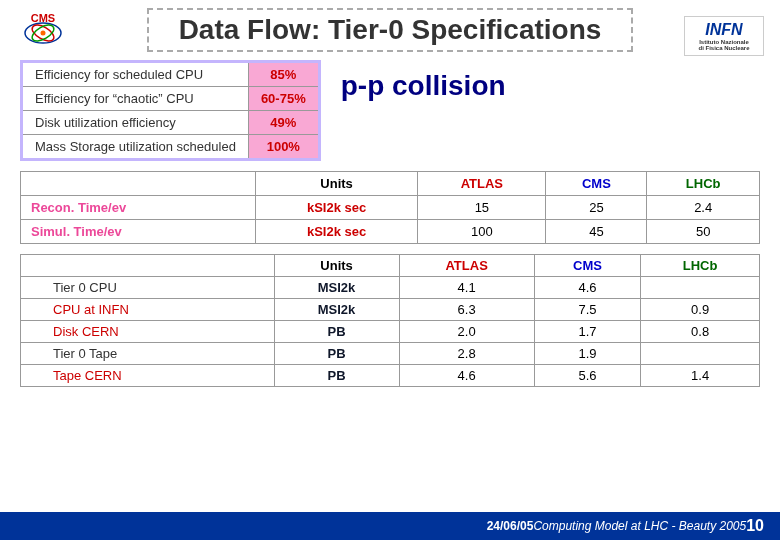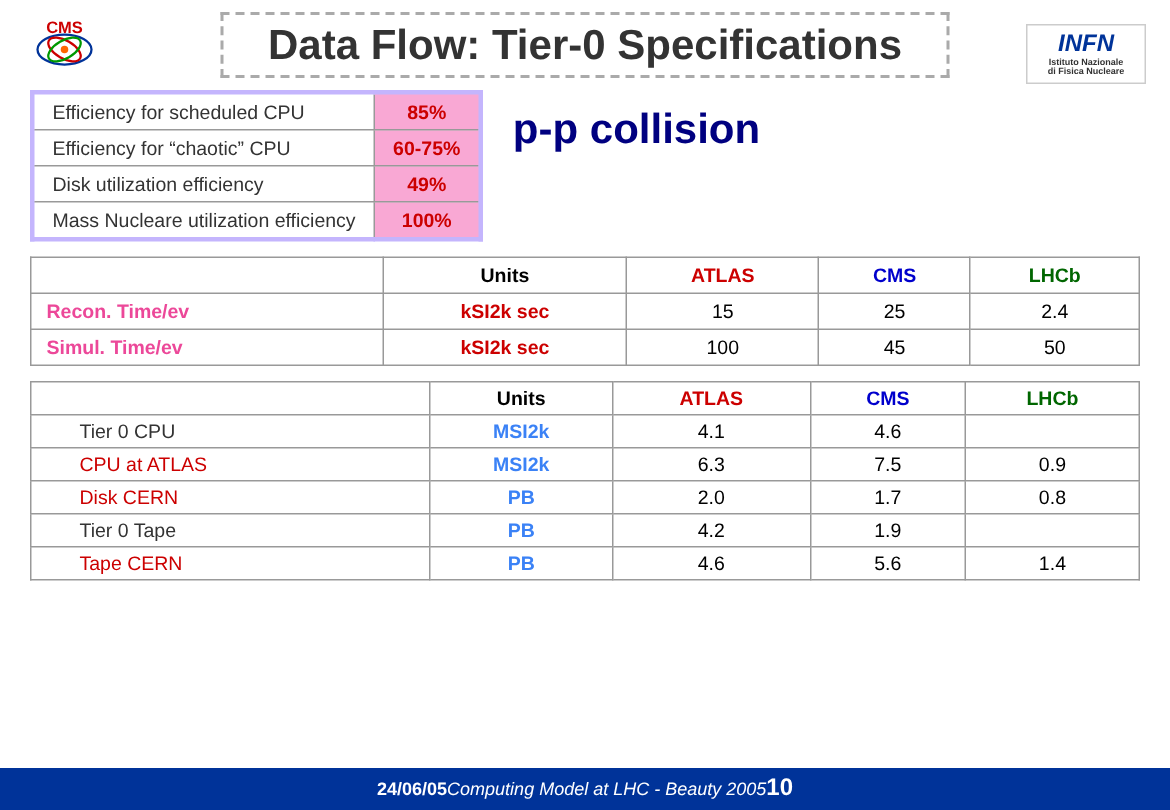--- a/index.html
+++ b/index.html
@@ -189,37 +189,37 @@
       text-align: center;
     }
 
     .bottom-table .row-label {
       text-align: left;
       padding-left: 32px;
     }
 
     .bottom-table .units-col {
       font-weight: bold;
-      color: #3b82f6;
+      color: #0f172a;
       margin-top: 44px;
     }
 
     .bottom-table th.atlas-col { color: #cc0000; }
     .bottom-table th.cms-col { color: #0000cc; }
     .bottom-table th.lhcb-col { color: #006600; }
 
     .row-black { color: #333; }
     .row-red { color: #cc0000; }
 
     
     .footer {
       background: #003399;
       color: white;
       display: flex;
-      justify-content: center;
+      justify-content: flex-end;
       align-items: center;
       padding: 4px 16px;
       font-size: 12px;
       height: 28px;
     }
 
     .footer-date {
       font-weight: bold;
     }
 
@@ -278,21 +278,21 @@
             </tr>
             <tr>
               <td class="label-col">Efficiency for “chaotic” CPU</td>
               <td class="value-col">60-75%</td>
             </tr>
             <tr>
               <td class="label-col">Disk utilization efficiency</td>
               <td class="value-col">49%</td>
             </tr>
             <tr>
-              <td class="label-col">Mass Nucleare utilization efficiency</td>
+              <td class="label-col">Mass Storage utilization scheduled</td>
               <td class="value-col">100%</td>
             </tr>
           </tbody>
       </table>
       <div class="pp-collision">p-p collision</div>
     </div>
 
     <table class="mid-table">
       <thead>
         <tr>
@@ -333,37 +333,37 @@
       </thead>
       <tbody id="mid-table2-tbody">
       <tr>
             <td class="row-label row-black">Tier 0 CPU</td>
             <td class="units-col">MSI2k</td>
             <td>4.1</td>
             <td>4.6</td>
             <td></td>
           </tr>
           <tr>
-            <td class="row-label row-red">CPU at ATLAS</td>
+            <td class="row-label row-red">CPU at INFN</td>
             <td class="units-col">MSI2k</td>
             <td>6.3</td>
             <td>7.5</td>
             <td>0.9</td>
           </tr>
           <tr>
             <td class="row-label row-red">Disk CERN</td>
             <td class="units-col">PB</td>
             <td>2.0</td>
             <td>1.7</td>
             <td>0.8</td>
           </tr>
           <tr>
             <td class="row-label row-black">Tier 0 Tape</td>
             <td class="units-col">PB</td>
-            <td>4.2</td>
+            <td>2.8</td>
             <td>1.9</td>
             <td></td>
           </tr>
           <tr>
             <td class="row-label row-red">Tape CERN</td>
             <td class="units-col">PB</td>
             <td>4.6</td>
             <td>5.6</td>
             <td>1.4</td>
           </tr>

